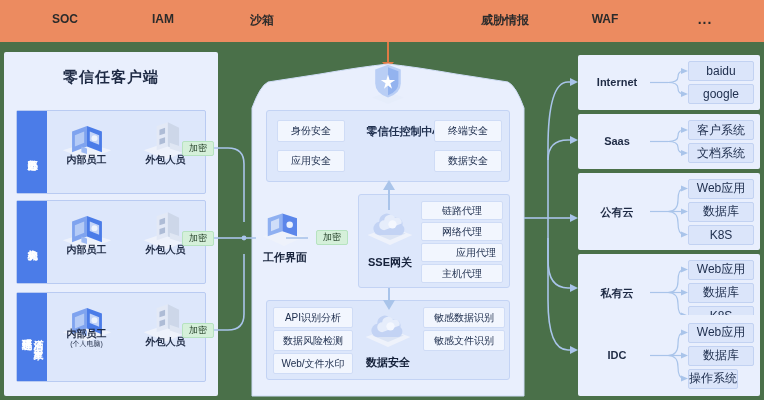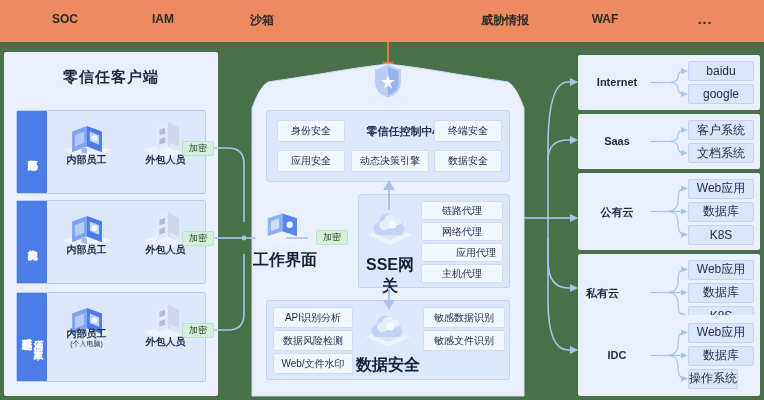--- a/index.html
+++ b/index.html
@@ -121,21 +121,21 @@
   }
   .chip {
     background: #f2f6fe;
     border: 1px solid #cfdcf6;
     border-radius: 2px;
     font-size: 10px; color: #20304f;
     display: flex; align-items: center; justify-content: center;
     white-space: nowrap;
   }
   .chip.strong { background: transparent; border: none; font-weight: bold; font-size: 11px; }
-  .ctr-title { font-size: 16px; font-weight: bold; color: #15213a; }
+  .ctr-title { font-size: 11px; font-weight: bold; color: #15213a; }
 
   
   .res-card {
     position: absolute;
     background: #e9effd;
     border-radius: 2px;
   }
   .res-name {
     position: absolute; left: 6px;
     font-size: 11px; font-weight: bold; color: #1e2a44;
@@ -294,21 +294,20 @@
           <path d="M5 44 L25 52 L45 44 L25 37 Z" fill="#e6edfb"></path>
           <path d="M25 3 L41 9 L41 26 Q41 38 25 44 Q9 38 9 26 L9 9 Z" fill="#b9cef5"></path>
           <path d="M25 6 L38 11 L38 26 Q38 36 25 41 Z" fill="#93b3ef"></path>
           <path d="M25 15 L27 22 L34 22 L28 26 L30 33 L25 29 L20 33 L22 26 L16 22 L23 22 Z" fill="#ffffff"></path>
         </svg></div>
       <div class="inner-box" style="left: 14px; top: 42px; width: 244px; height: 72px;">
         <div class="chip" style="position: absolute; left: 10px; top: 9px; width: 68px; height: 22px;">身份安全</div>
         <div class="chip strong" style="position: absolute; left: 84px; top: 9px; width: 108px; height: 22px;">零信任控制中心</div>
         <div class="chip" style="position: absolute; left: 167px; top: 9px; width: 68px; height: 22px;">终端安全</div>
         <div class="chip" style="position: absolute; left: 10px; top: 39px; width: 68px; height: 22px;">应用安全</div>
-        <div class="chip" style="position: absolute; left: 84px; top: 39px; width: 78px; height: 22px;">动态决策引擎</div>
         <div class="chip" style="position: absolute; left: 167px; top: 39px; width: 68px; height: 22px;">数据安全</div>
       </div>
       <div style="position: absolute; left: 6px; top: 140px;"><svg viewBox="0 0 64 48" width="52" height="40">
           <path d="M6 34 L32 46 L58 34 L32 24 Z" fill="#eef2fb"></path>
           <path d="M12 12 L30 6 L30 28 L12 34 Z" fill="#8fb0f1"></path>
           <path d="M30 6 L48 12 L48 34 L30 28 Z" fill="#5b86ea"></path>
           <circle cx="39" cy="20" r="4" fill="#eaf1fe"></circle>
           <path d="M16 16 L26 12 L26 24 L16 28 Z" fill="#cfdef9"></path>
         </svg></div>
       <div class="ctr-title" style="position: absolute; left: 0px; top: 182px; width: 66px; text-align: center;">工作界面</div>
@@ -423,21 +422,21 @@
         <path d="M72 38.5 L90 38.5" stroke="#a9c4ea" stroke-width="1.2" fill="none"></path>
         <path d="M90 38.5 Q100 38.5 100 27 Q100 15.5 106 15.5" stroke="#a9c4ea" stroke-width="1.2" fill="none"></path>
         <path d="M103 12.5 L110 15.5 L103 18.5 Z" fill="#a9c4ea"></path>
         <path d="M90 38.5 Q100 38.5 100 38.5 Q100 38.5 106 38.5" stroke="#a9c4ea" stroke-width="1.2" fill="none"></path>
         <path d="M103 35.5 L110 38.5 L103 41.5 Z" fill="#a9c4ea"></path>
         <path d="M90 38.5 Q100 38.5 100 50 Q100 61.5 106 61.5" stroke="#a9c4ea" stroke-width="1.2" fill="none"></path>
         <path d="M103 58.5 L110 61.5 L103 64.5 Z" fill="#a9c4ea"></path>
       </svg>
     </div>
     <div class="res-card" style="left: 578px; top: 254px; width: 182px; height: 77px;">
-      <div class="res-name" style="top: 31.5px; left: 8px; width: 62px; text-align: left;">私有云</div>
+      <div class="res-name" style="top: 31.5px; left: 8px; width: 62px; text-align: center;">私有云</div>
       <div class="res-item" style="left: 110px; top: 5.5px; width: 66px; height: 20px;">Web应用</div>
       <div class="res-item" style="left: 110px; top: 28.5px; width: 66px; height: 20px;">数据库</div>
       <div class="res-item" style="left: 110px; top: 51.5px; width: 66px; height: 20px;">K8S</div>
       <svg viewBox="0 0 182 77" style="position: absolute; left: 0px; top: 0px; width: 182px; height: 77px;">
         <path d="M72 38.5 L90 38.5" stroke="#a9c4ea" stroke-width="1.2" fill="none"></path>
         <path d="M90 38.5 Q100 38.5 100 27 Q100 15.5 106 15.5" stroke="#a9c4ea" stroke-width="1.2" fill="none"></path>
         <path d="M103 12.5 L110 15.5 L103 18.5 Z" fill="#a9c4ea"></path>
         <path d="M90 38.5 Q100 38.5 100 38.5 Q100 38.5 106 38.5" stroke="#a9c4ea" stroke-width="1.2" fill="none"></path>
         <path d="M103 35.5 L110 38.5 L103 41.5 Z" fill="#a9c4ea"></path>
         <path d="M90 38.5 Q100 38.5 100 50 Q100 61.5 106 61.5" stroke="#a9c4ea" stroke-width="1.2" fill="none"></path>

